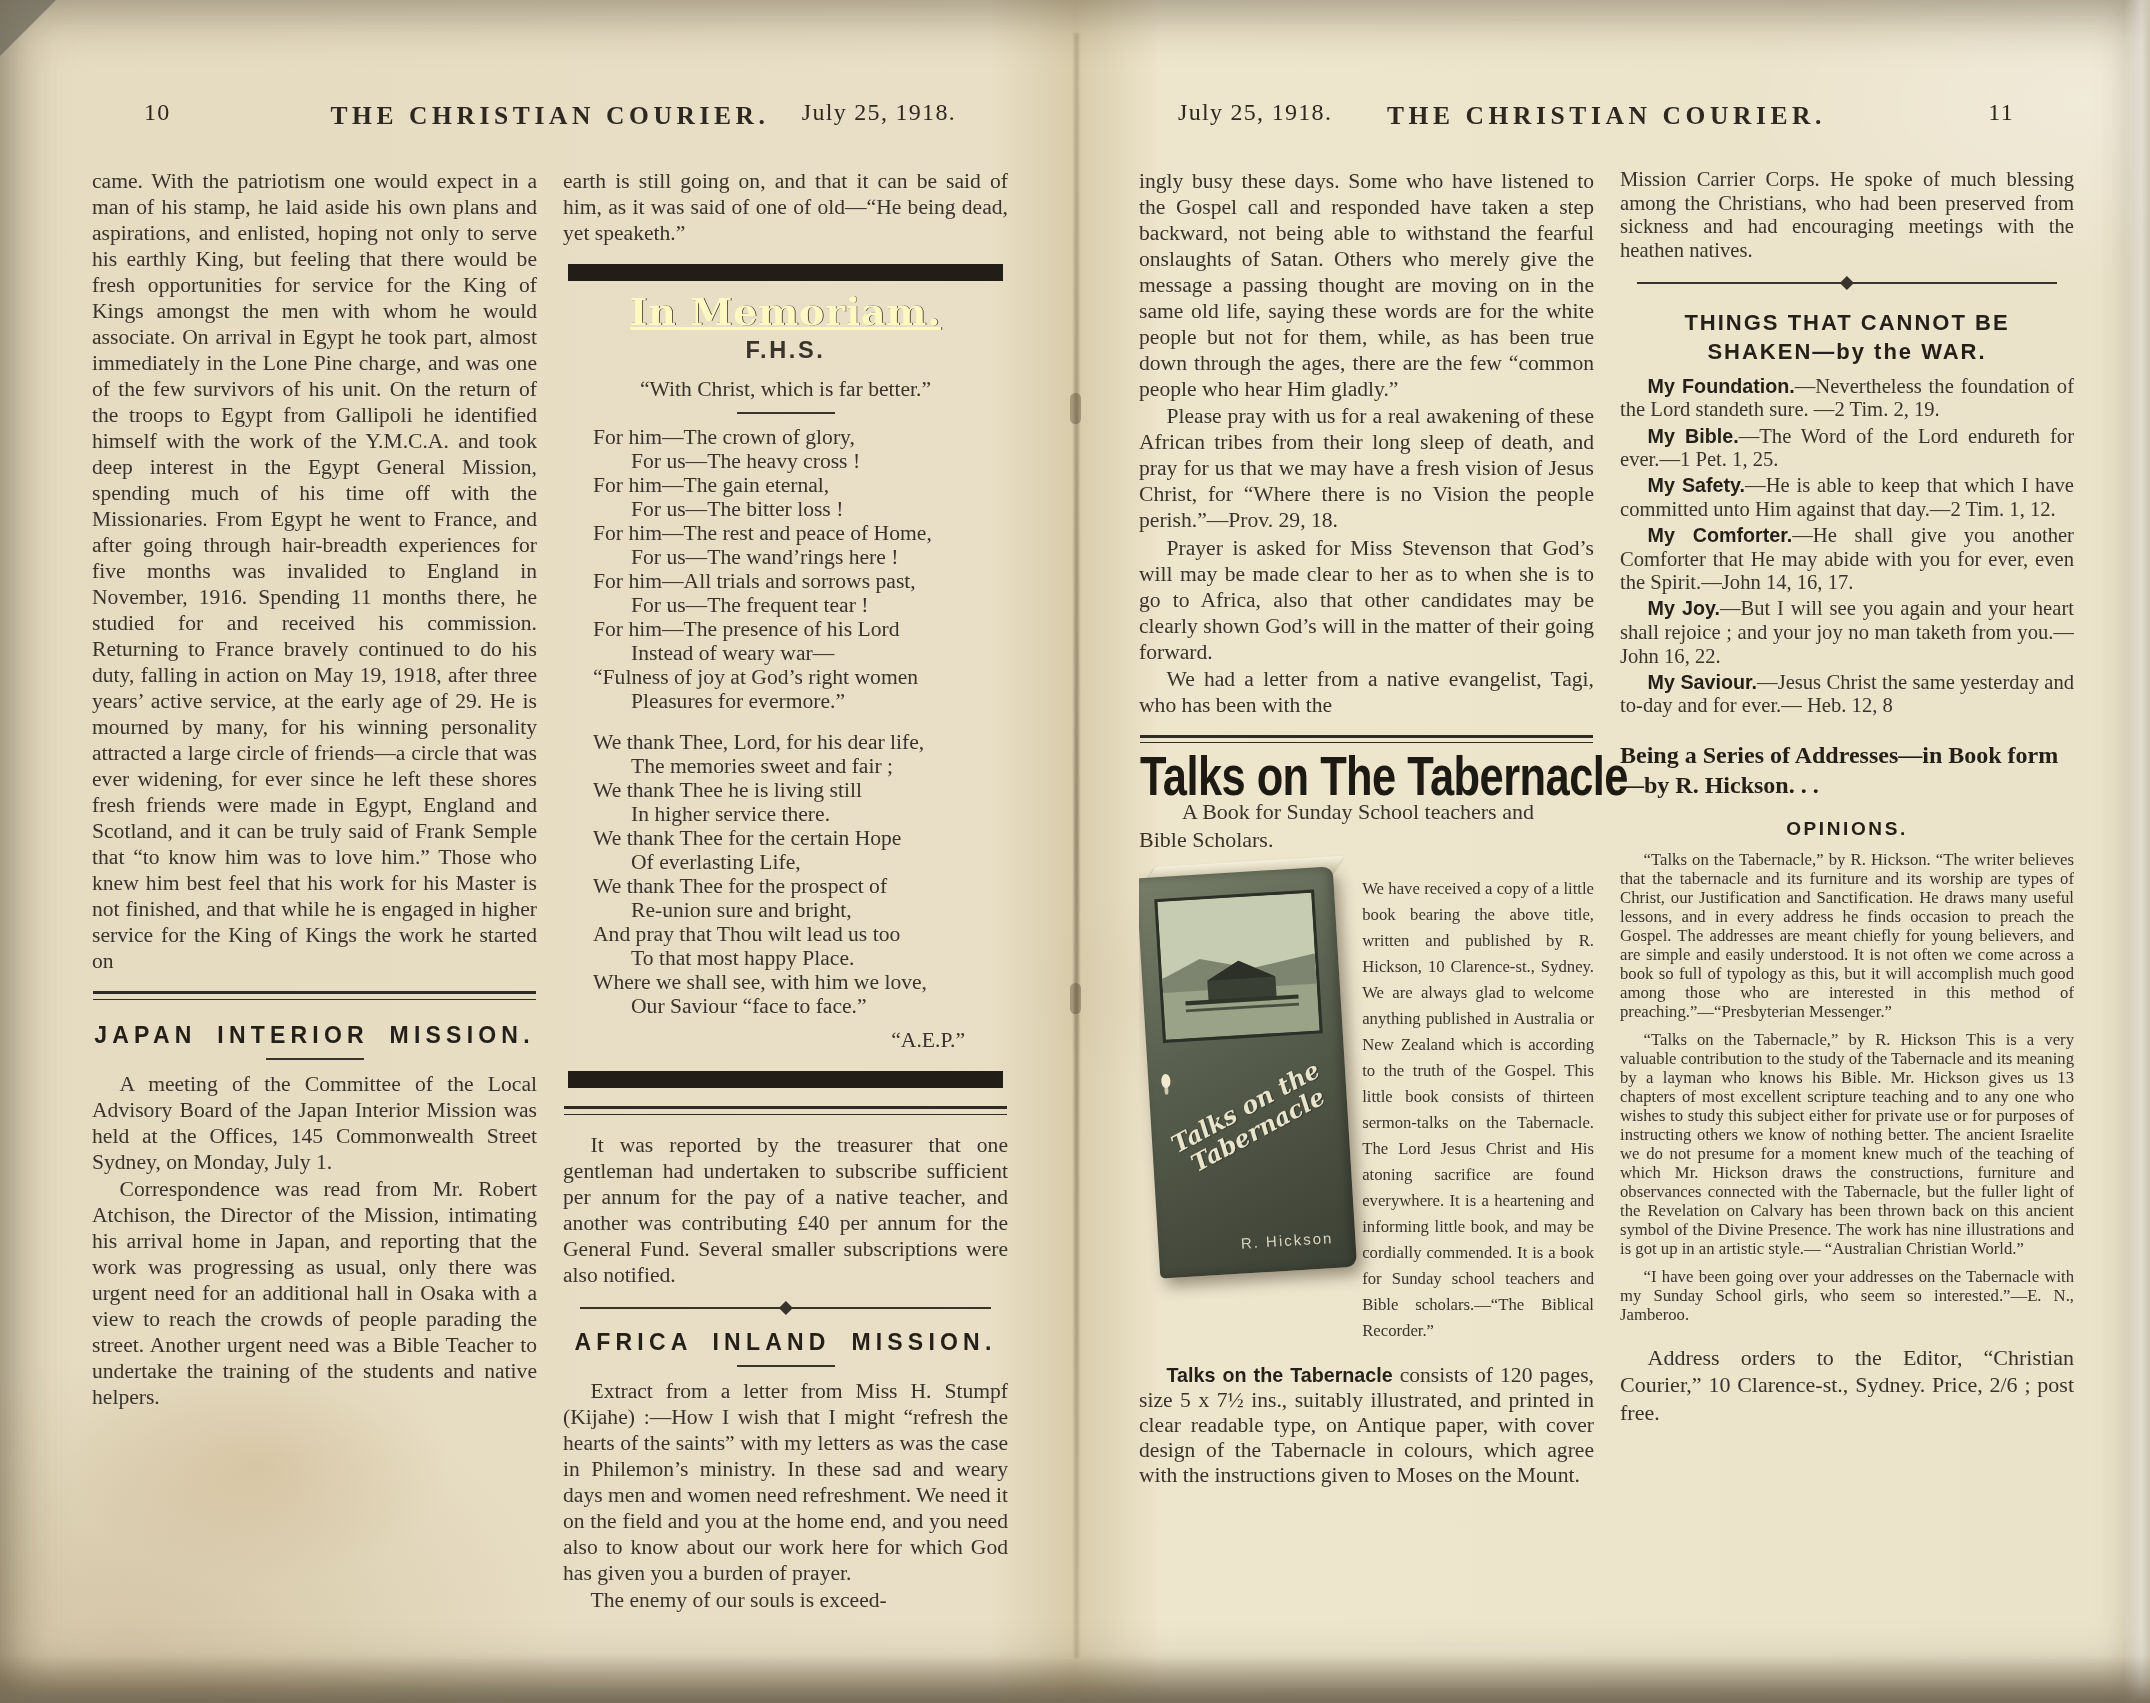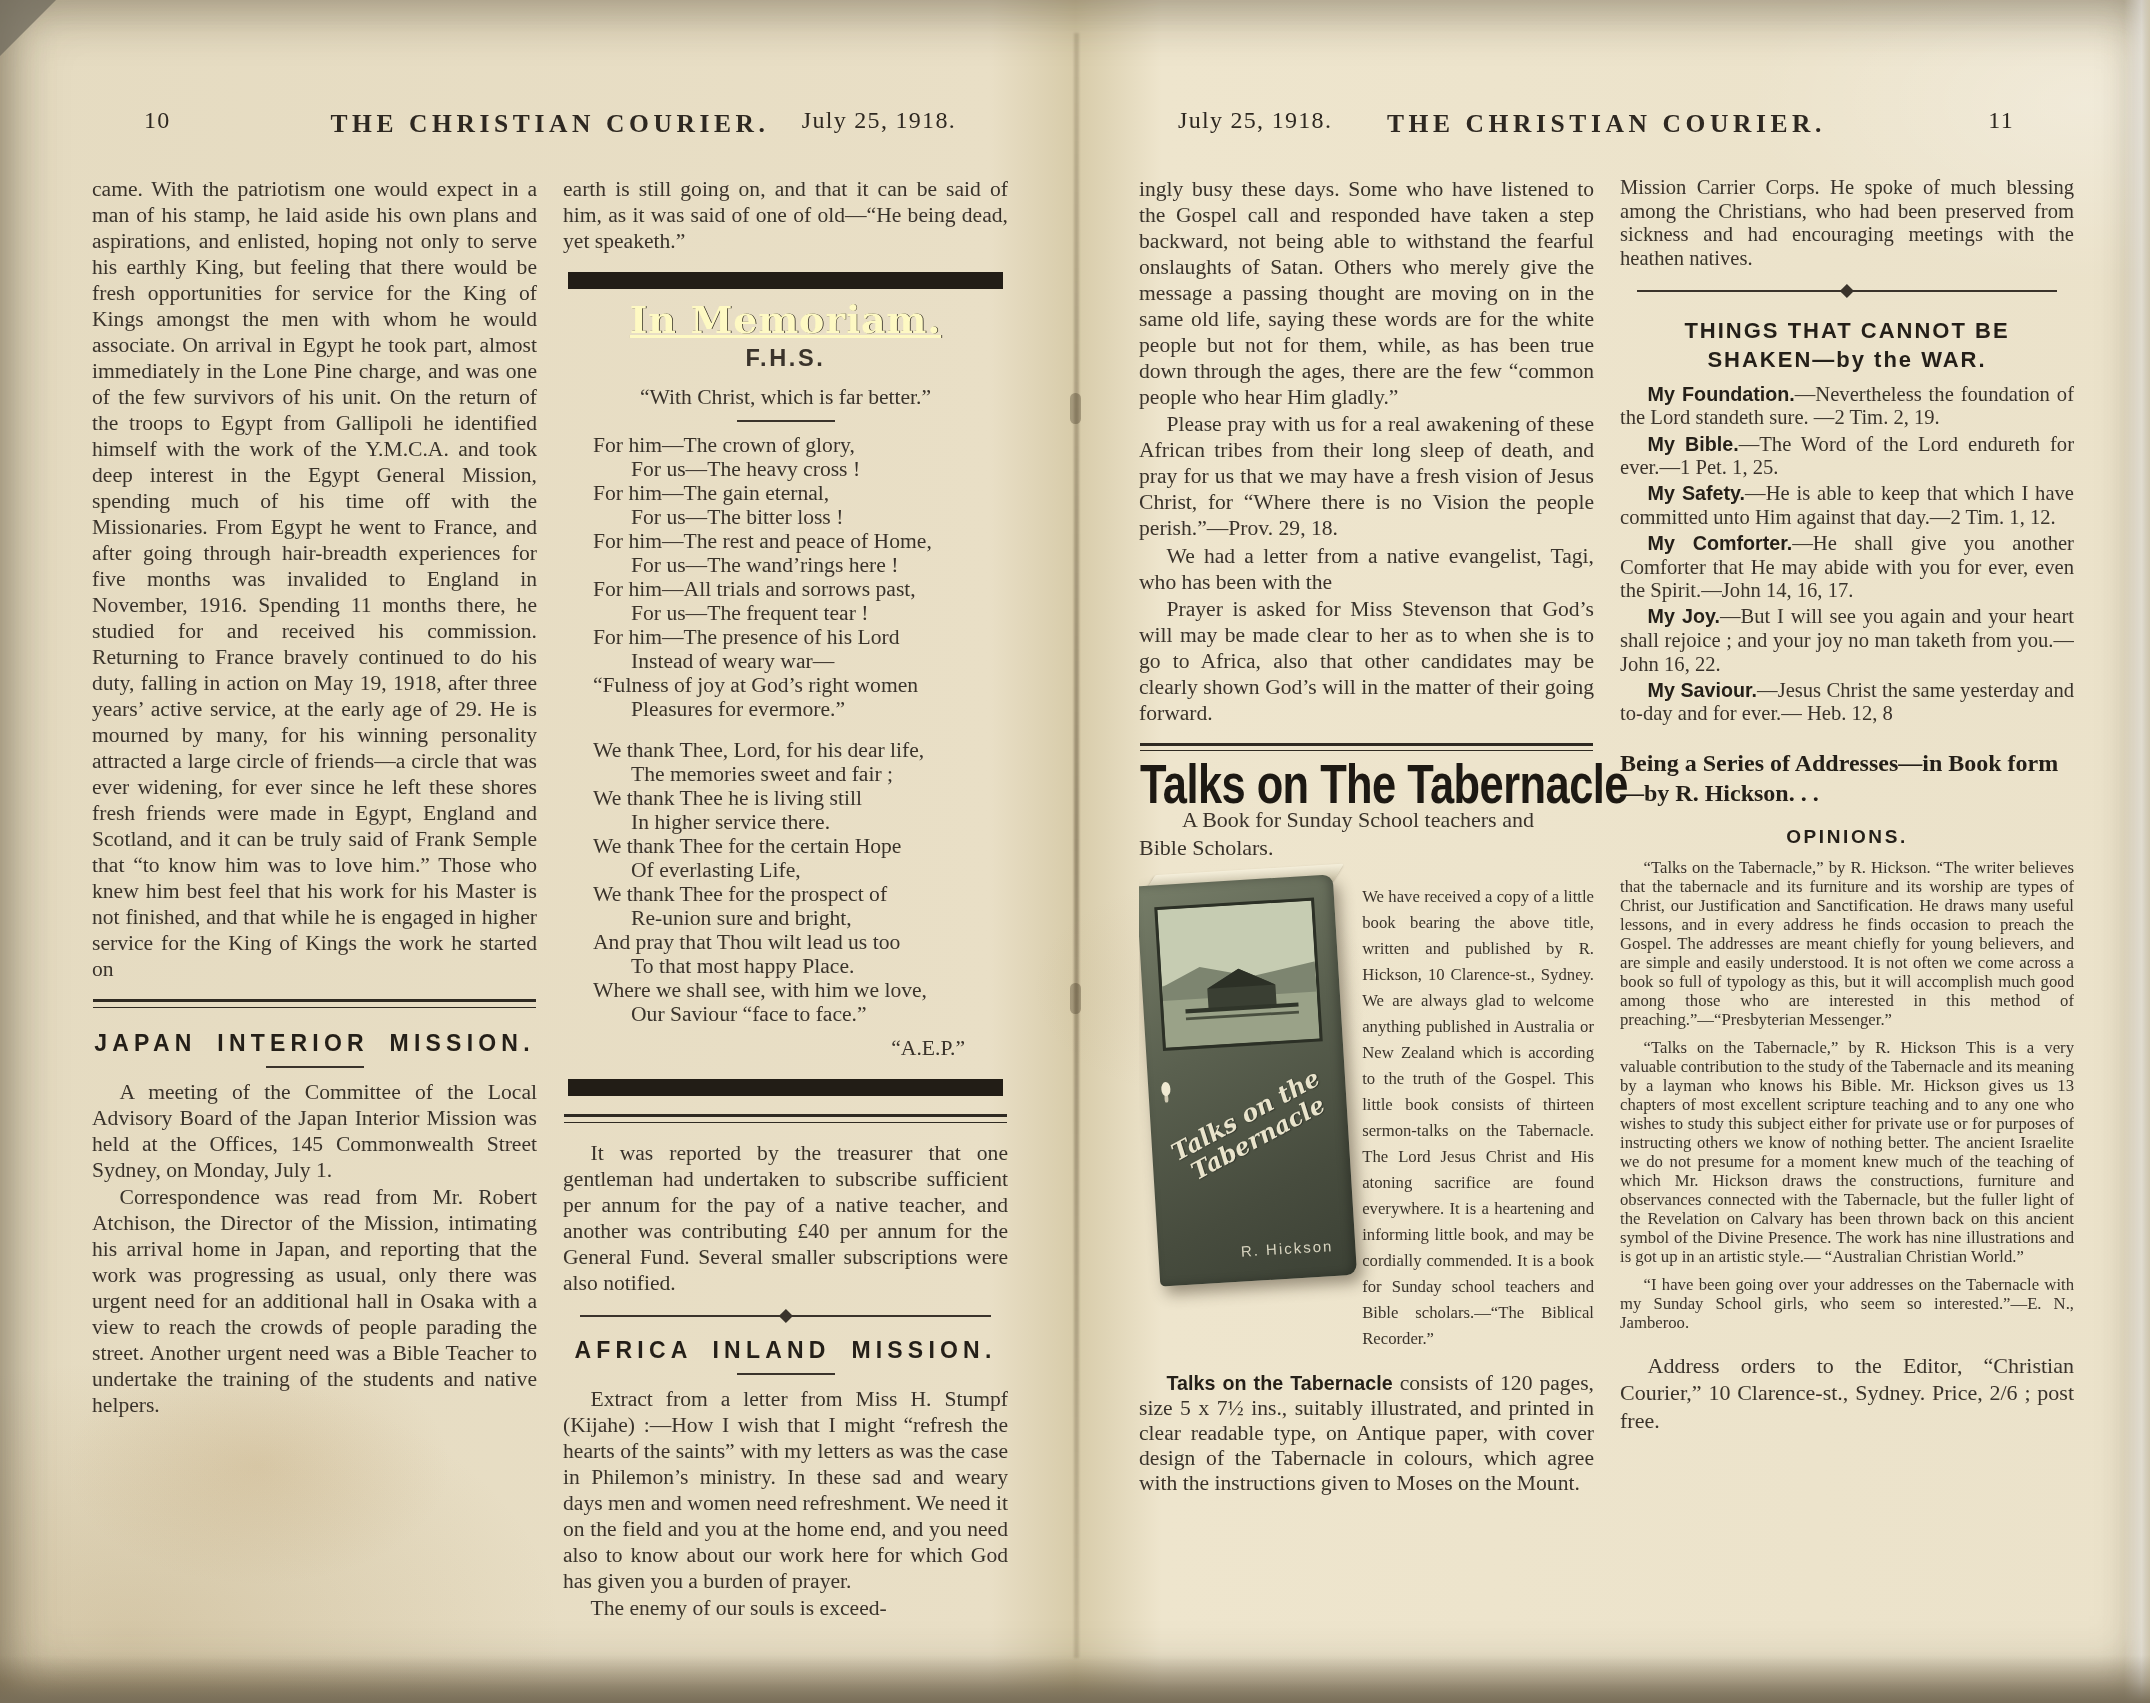--- a/index.html
+++ b/index.html
@@ -24,21 +24,21 @@
   .fold{position:absolute;left:1074px;top:33px;bottom:46px;width:5.2px;
     background:linear-gradient(180deg,rgba(90,75,50,.2),rgba(80,65,42,.45),rgba(90,75,50,.18));
     filter:blur(1.3px);}
   .stitch{position:absolute;left:1070px;width:10.5px;height:31px;background:rgba(70,58,38,.35);
     border-radius:5.2px;filter:blur(0.7px);}
 
   .page{position:absolute;top:92px;height:1572px;overflow:hidden;}
   .page-left{left:92px;width:916px;}
   .page-right{left:1139px;width:935px;}
 
-  .masthead{position:relative;height:42px;font-size:24px;color:#2e2821;margin-top:8px;}
+  .masthead{position:relative;height:42px;font-size:24px;color:#2e2821;}
   .mast-side-l{position:absolute;left:52px;top:6.6px;letter-spacing:1.3px;}
   .mast-side-r{position:absolute;right:52px;top:6.6px;letter-spacing:1.3px;}
   .mast-title{position:absolute;left:50%;transform:translateX(-50%);top:9px;
     font-weight:bold;letter-spacing:4.6px;font-size:25.5px;}
   .page-right .mast-side-l{left:39px;}
   .page-right .mast-side-r{right:60px;}
 
   .cols{display:flex;gap:26px;margin-top:34px;}
   .col{width:446px;font-size:21.6px;line-height:26px;text-align:justify;}
   .col4{font-size:20.6px;line-height:23.6px;}
@@ -183,22 +183,22 @@
   <div class="page page-right">
     <div class="masthead">
       <span class="mast-side-l">July 25, 1918.</span>
       <span class="mast-title">THE CHRISTIAN COURIER.</span>
       <span class="mast-side-r">11</span>
     </div>
     <div class="cols">
       <div class="col" style="width:455px;">
         <p class="noindent">ingly busy these days.  Some who have listened to the Gospel call and responded have taken a step backward, not being able to withstand the fearful onslaughts of Satan.  Others who merely give the message a passing thought are moving on in the same old life, saying these words are for the white people but not for them, while, as has been true down through the ages, there are the few “common people who hear Him gladly.”</p>
         <p>Please pray with us for a real awakening of these African tribes from their long sleep of death, and pray for us that we may have a fresh vision of Jesus Christ, for “Where there is no Vision the people perish.”—Prov. 29, 18.</p>
+        <p>Prayer is asked for Miss Stevenson that God’s will may be made clear to her as to when she is to go to Africa, also that other candidates may be clearly shown God’s will in the matter of their going forward.</p>
         <p>We had a letter from a native evangelist, Tagi, who has been with the</p>
-        <p>Prayer is asked for Miss Stevenson that God’s will may be made clear to her as to when she is to go to Africa, also that other candidates may be clearly shown God’s will in the matter of their going forward.</p>
         <div class="rule-double"></div>
         <div class="headline">Talks on The Tabernacle</div>
         <div class="subtitle">A Book for Sunday School teachers and Bible Scholars.</div>
         <div class="book-row">
           <div class="book">
             <div class="pages-top"></div>
             <div class="cover"></div>
             <div class="pic">
               <svg width="100%" height="100%" viewBox="0 0 240 200" preserveAspectRatio="none">
                 <rect x="0" y="0" width="240" height="110" fill="#c6ccb2"></rect>

